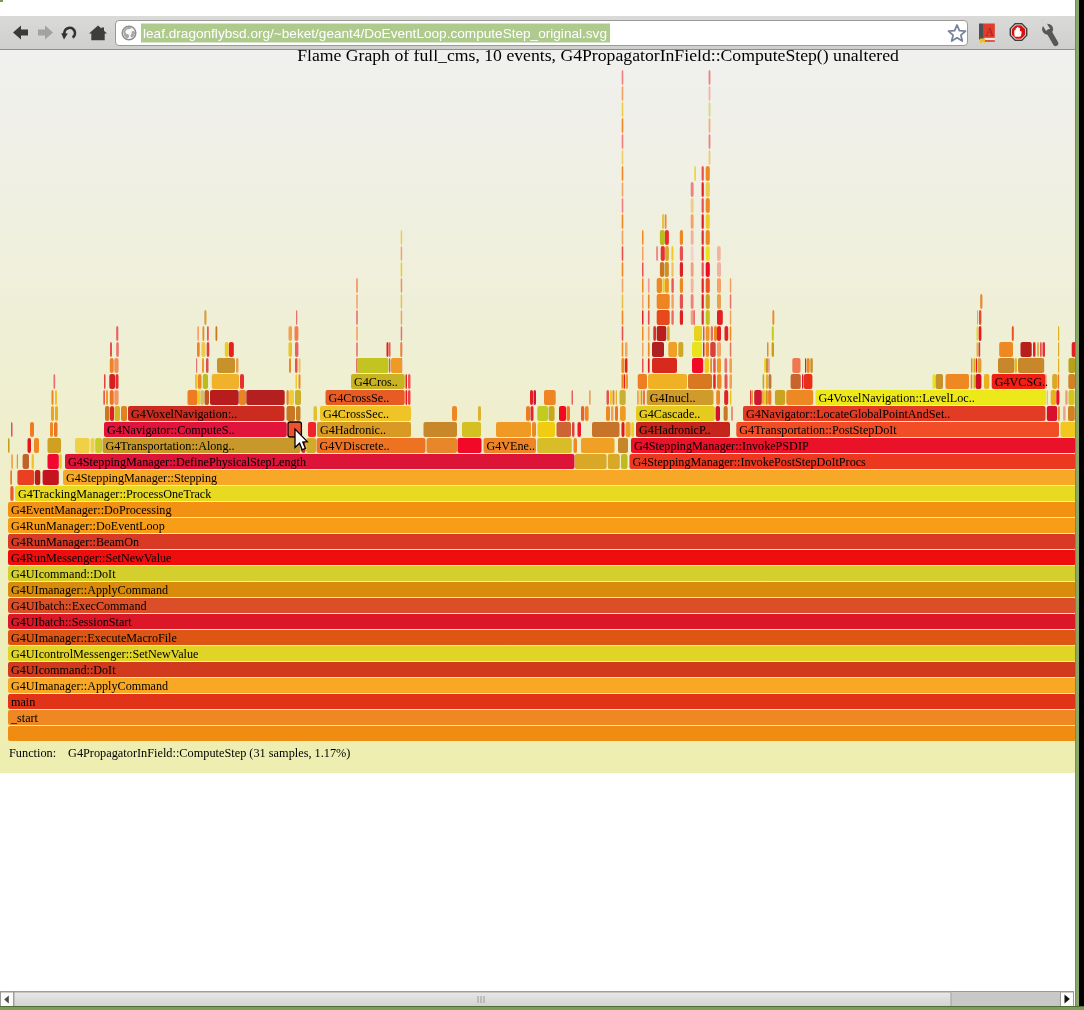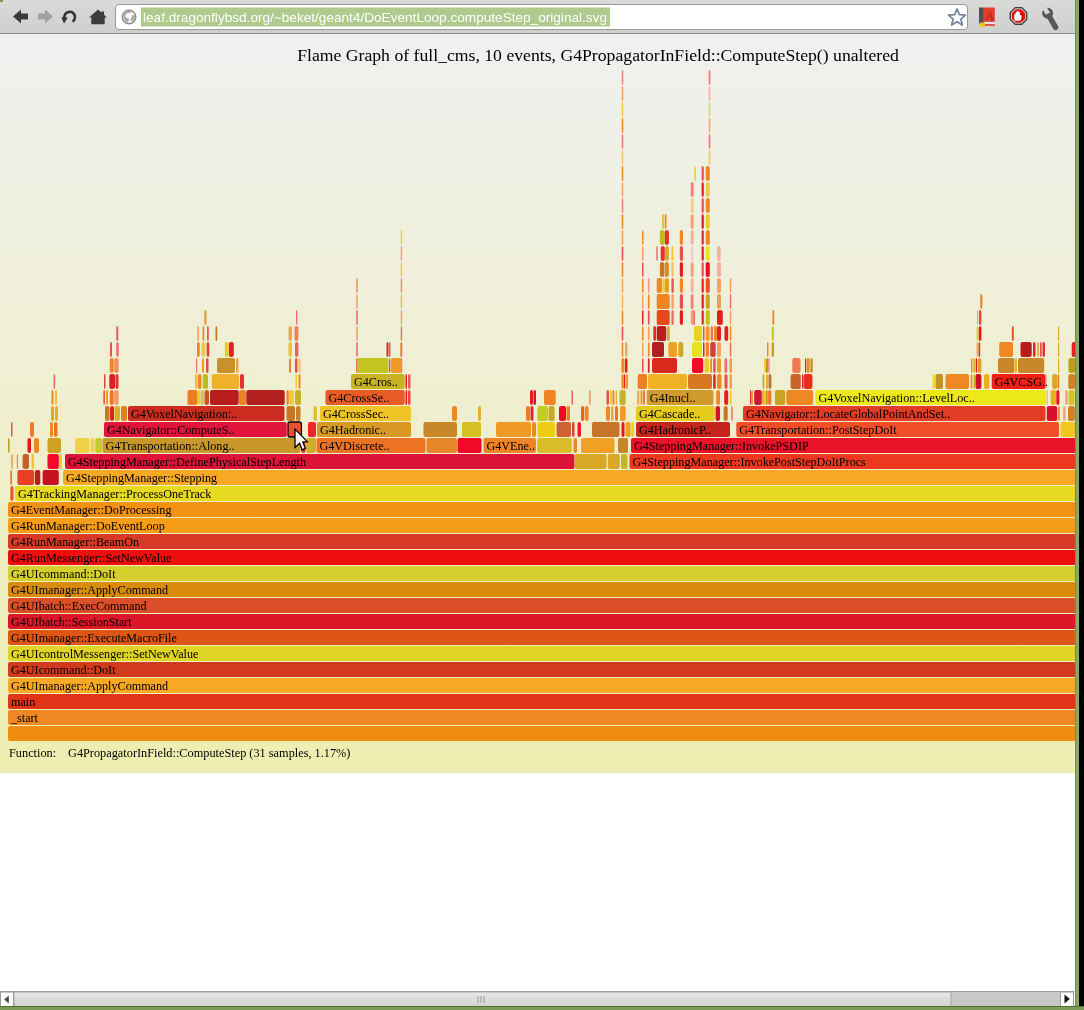--- a/index.html
+++ b/index.html
@@ -1,16 +1,16 @@
 <!DOCTYPE html>
 <html><head><meta charset="utf-8">
 <style>
  html,body{margin:0;padding:0;width:1084px;height:1010px;overflow:hidden;background:#ffffff}
  #win{position:relative;width:1084px;height:1010px;font-family:"Liberation Sans",sans-serif}
- #toolbar{position:absolute;left:0;top:0;width:1077px;height:34px}
+ #toolbar{position:absolute;left:0;top:16px;width:1077px;height:34px}
  #content{position:absolute;left:0;top:34px;width:1077px;height:956px;background:#ffffff}
  #sbar{position:absolute;left:0;top:991px;width:1084px;height:16px}
  #rborder{position:absolute;left:1075px;top:0;width:4px;height:1006px;background:#8aa768;border-left:1px solid #6f8f50}
  #redge{position:absolute;left:1079px;top:0;width:5px;height:1006px;background:#010101}
  #bborder{position:absolute;left:0;top:1006px;width:1084px;height:4px;background:#7d9d57;border-top:1px solid #516d35}
 </style></head>
 <body>
 <div id="win">
  <div id="content"></div>
  <svg width="1077" height="741" viewBox="0 34 1077 741" style="position:absolute;left:0;top:34px" xmlns="http://www.w3.org/2000/svg">

